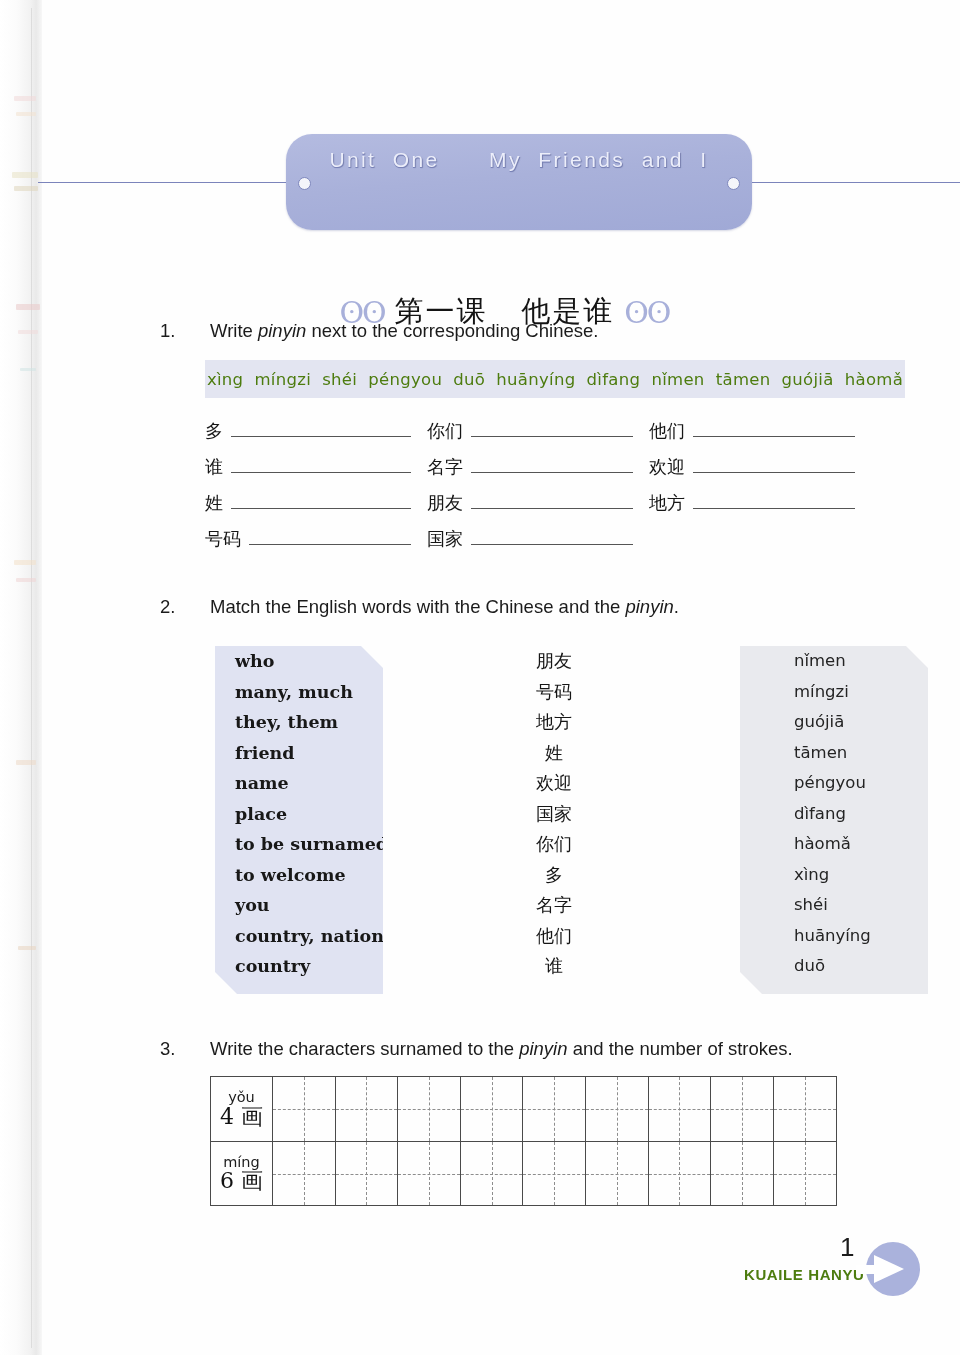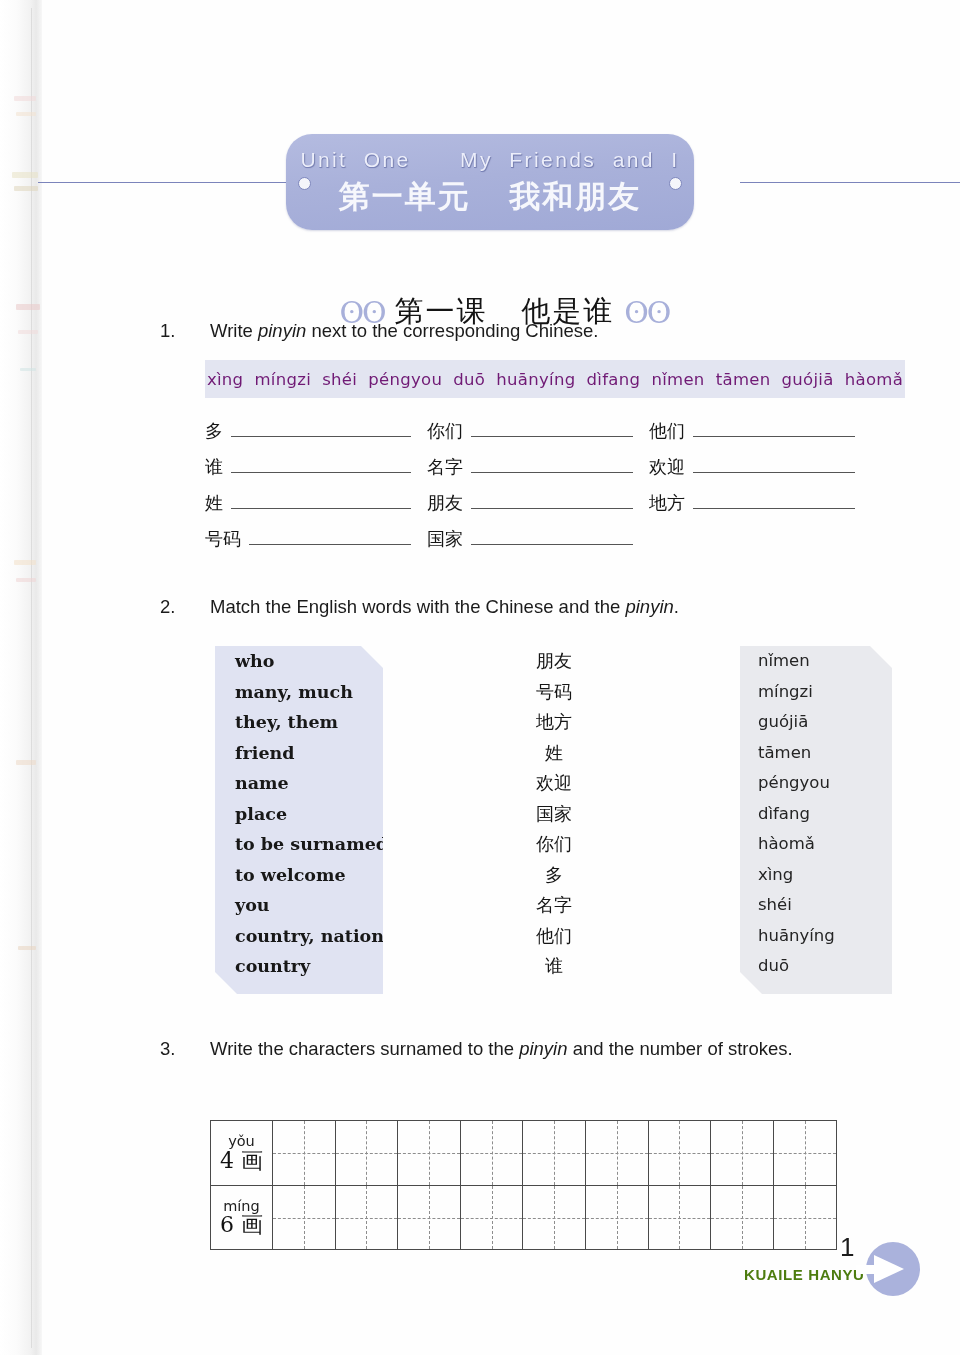--- a/index.html
+++ b/index.html
@@ -53,21 +53,21 @@
     height: 1px;
     background: #7b84bb;
   }
   .rule-left  { left: 38px;  width: 262px; }
   .rule-right { left: 740px; width: 220px; }
 
   .banner {
     position: absolute;
     left: 286px;
     top: 134px;
-    width: 408px;
+    width: 466px;
     height: 96px;
     background: linear-gradient(175deg, #b4bbe0 0%, #a9b1da 45%, #a0a9d6 100%);
     border-radius: 26px;
     box-shadow: 0 1px 2px rgba(90,100,150,.25);
   }
   .eyelet {
     position: absolute;
     top: 43px;
     width: 11px;
     height: 11px;
@@ -142,21 +142,21 @@
     width: 700px;
     height: 38px;
     background: #e3e5f1;
     display: flex;
     align-items: center;
     justify-content: center;
   }
   .wordbank span {
     font-family: "DejaVu Sans", sans-serif;
     font-size: 16.5px;
-    color: #701a75;
+    color: #4d7c0f;
     letter-spacing: .3px;
     white-space: pre;
   }
 
   .blank-grid {
     position: absolute;
     left: 205px;
     top: 414px;
     width: 700px;
   }
@@ -204,20 +204,21 @@
     left: 470px;
     width: 168px;
     height: 348px;
   }
   .col-pinyin {
     left: 740px;
     width: 152px;
     height: 348px;
     background: #e9eaee;
     clip-path: polygon(0 0, calc(100% - 22px) 0, 100% 22px, 100% 100%, 22px 100%, 0 calc(100% - 22px));
+    padding-left: 36px;
   }
   .match-item {
     height: 30.5px;
     line-height: 30.5px;
     white-space: pre;
   }
   .col-english .match-item {
     font-family: "DejaVu Serif", serif;
     font-size: 17.5px;
     padding-left: 20px;
@@ -236,21 +237,20 @@
     color: #242424;
   }
 
   
   .write-grid {
     position: absolute;
     left: 210px;
     top: 1076px;
     border: 1.4px solid #4a4a4a;
     border-collapse: collapse;
-    margin-top: 44px;
   }
   .write-row {
     display: flex;
   }
   .write-row + .write-row .wcell,
   .write-row + .write-row .wlabel {
     border-top: 1.4px solid #4a4a4a;
   }
   .wlabel {
     width: 62px;
@@ -365,21 +365,20 @@
   <div class="speck" style="left:16px;top:760px;width:20px;height:5px;background:#ecd9c6;"></div>
   <div class="speck" style="left:18px;top:946px;width:18px;height:4px;background:#e7d3c0;"></div>
 
   <div class="rule-line rule-left"></div>
   <div class="rule-line rule-right"></div>
 
   <div class="banner">
     <div class="eyelet eyelet-left"></div>
     <div class="eyelet eyelet-right"></div>
     <div class="banner-en">Unit  One      My  Friends  and  I</div>
-    <div class="banner-cn">第一单元   我和朋友</div>
   </div>
 
   <div class="lesson-title">
     <span class="ornament">ʘʘ</span><span class="lesson-text">第一课   他是谁</span><span class="ornament">ʘʘ</span>
   </div>
 
   <div class="ex-head" style="left:160px;top:320px;">
     <span class="ex-num" style="left:0;top:0;">1.</span>
     <span class="ex-text" style="left:50px;top:0;width:700px;"><span>Write </span><span class="ital">pinyin</span><span> next to the corresponding Chinese.</span></span>
   </div>

